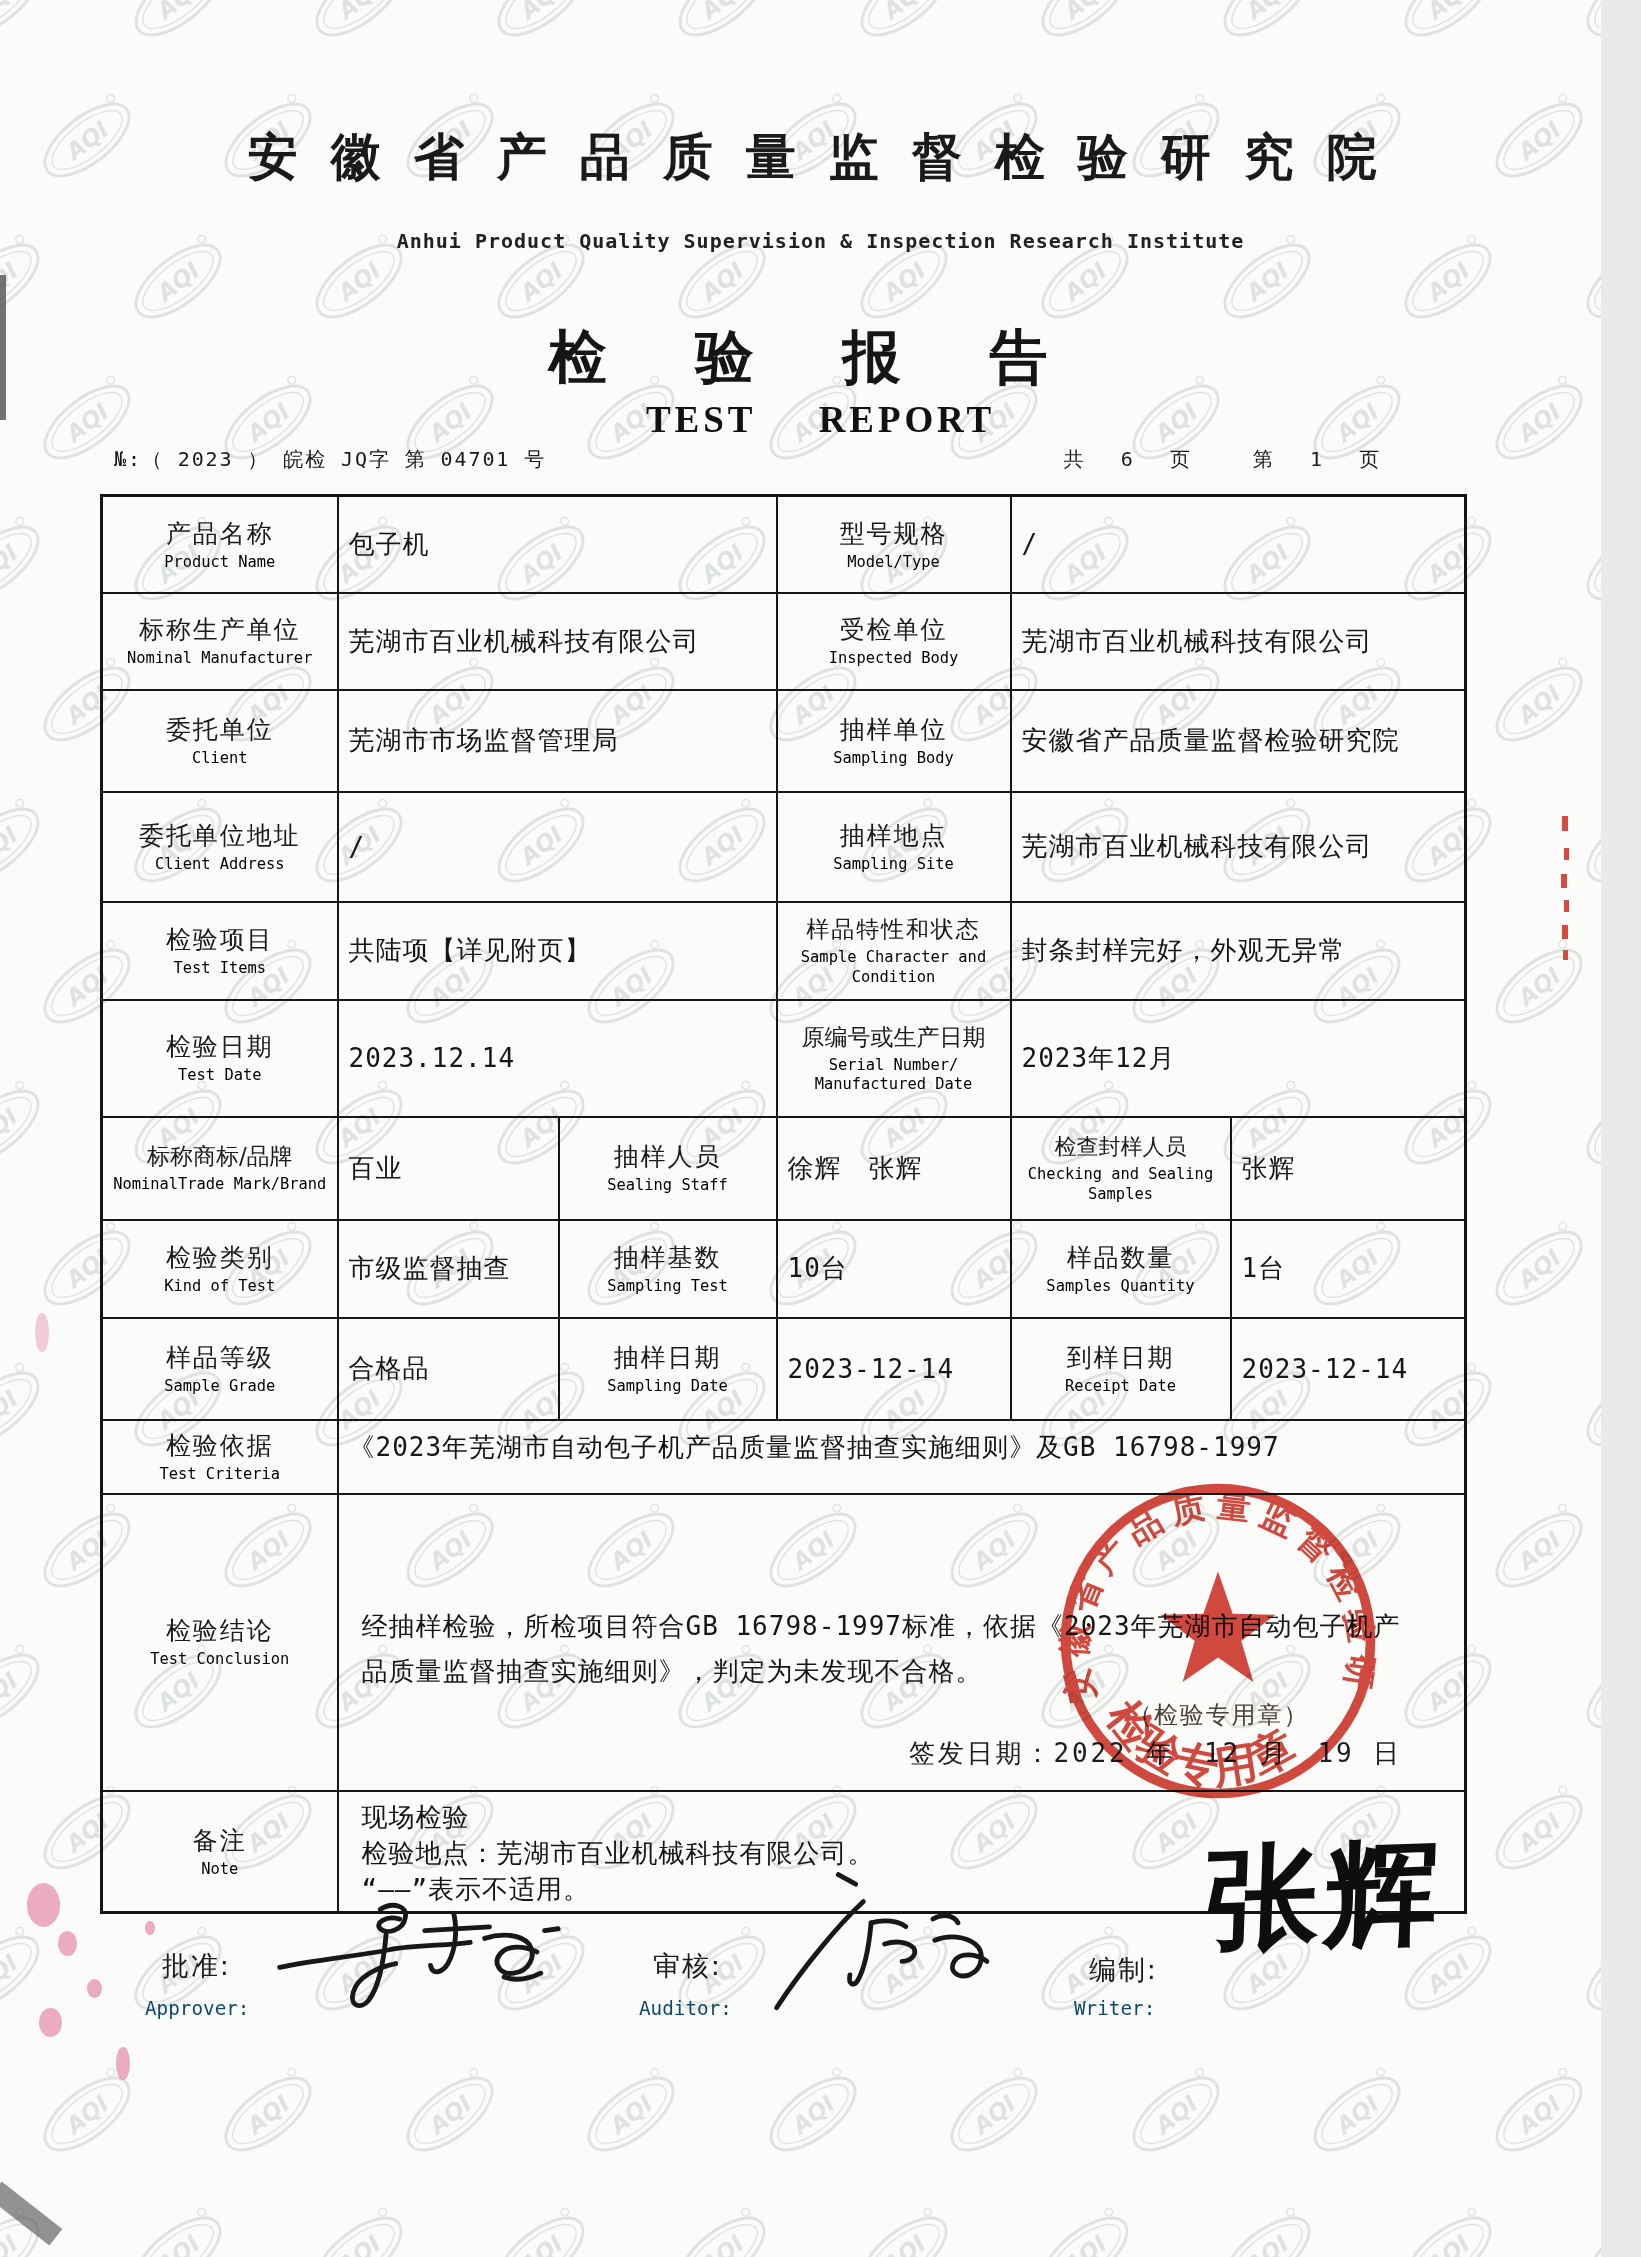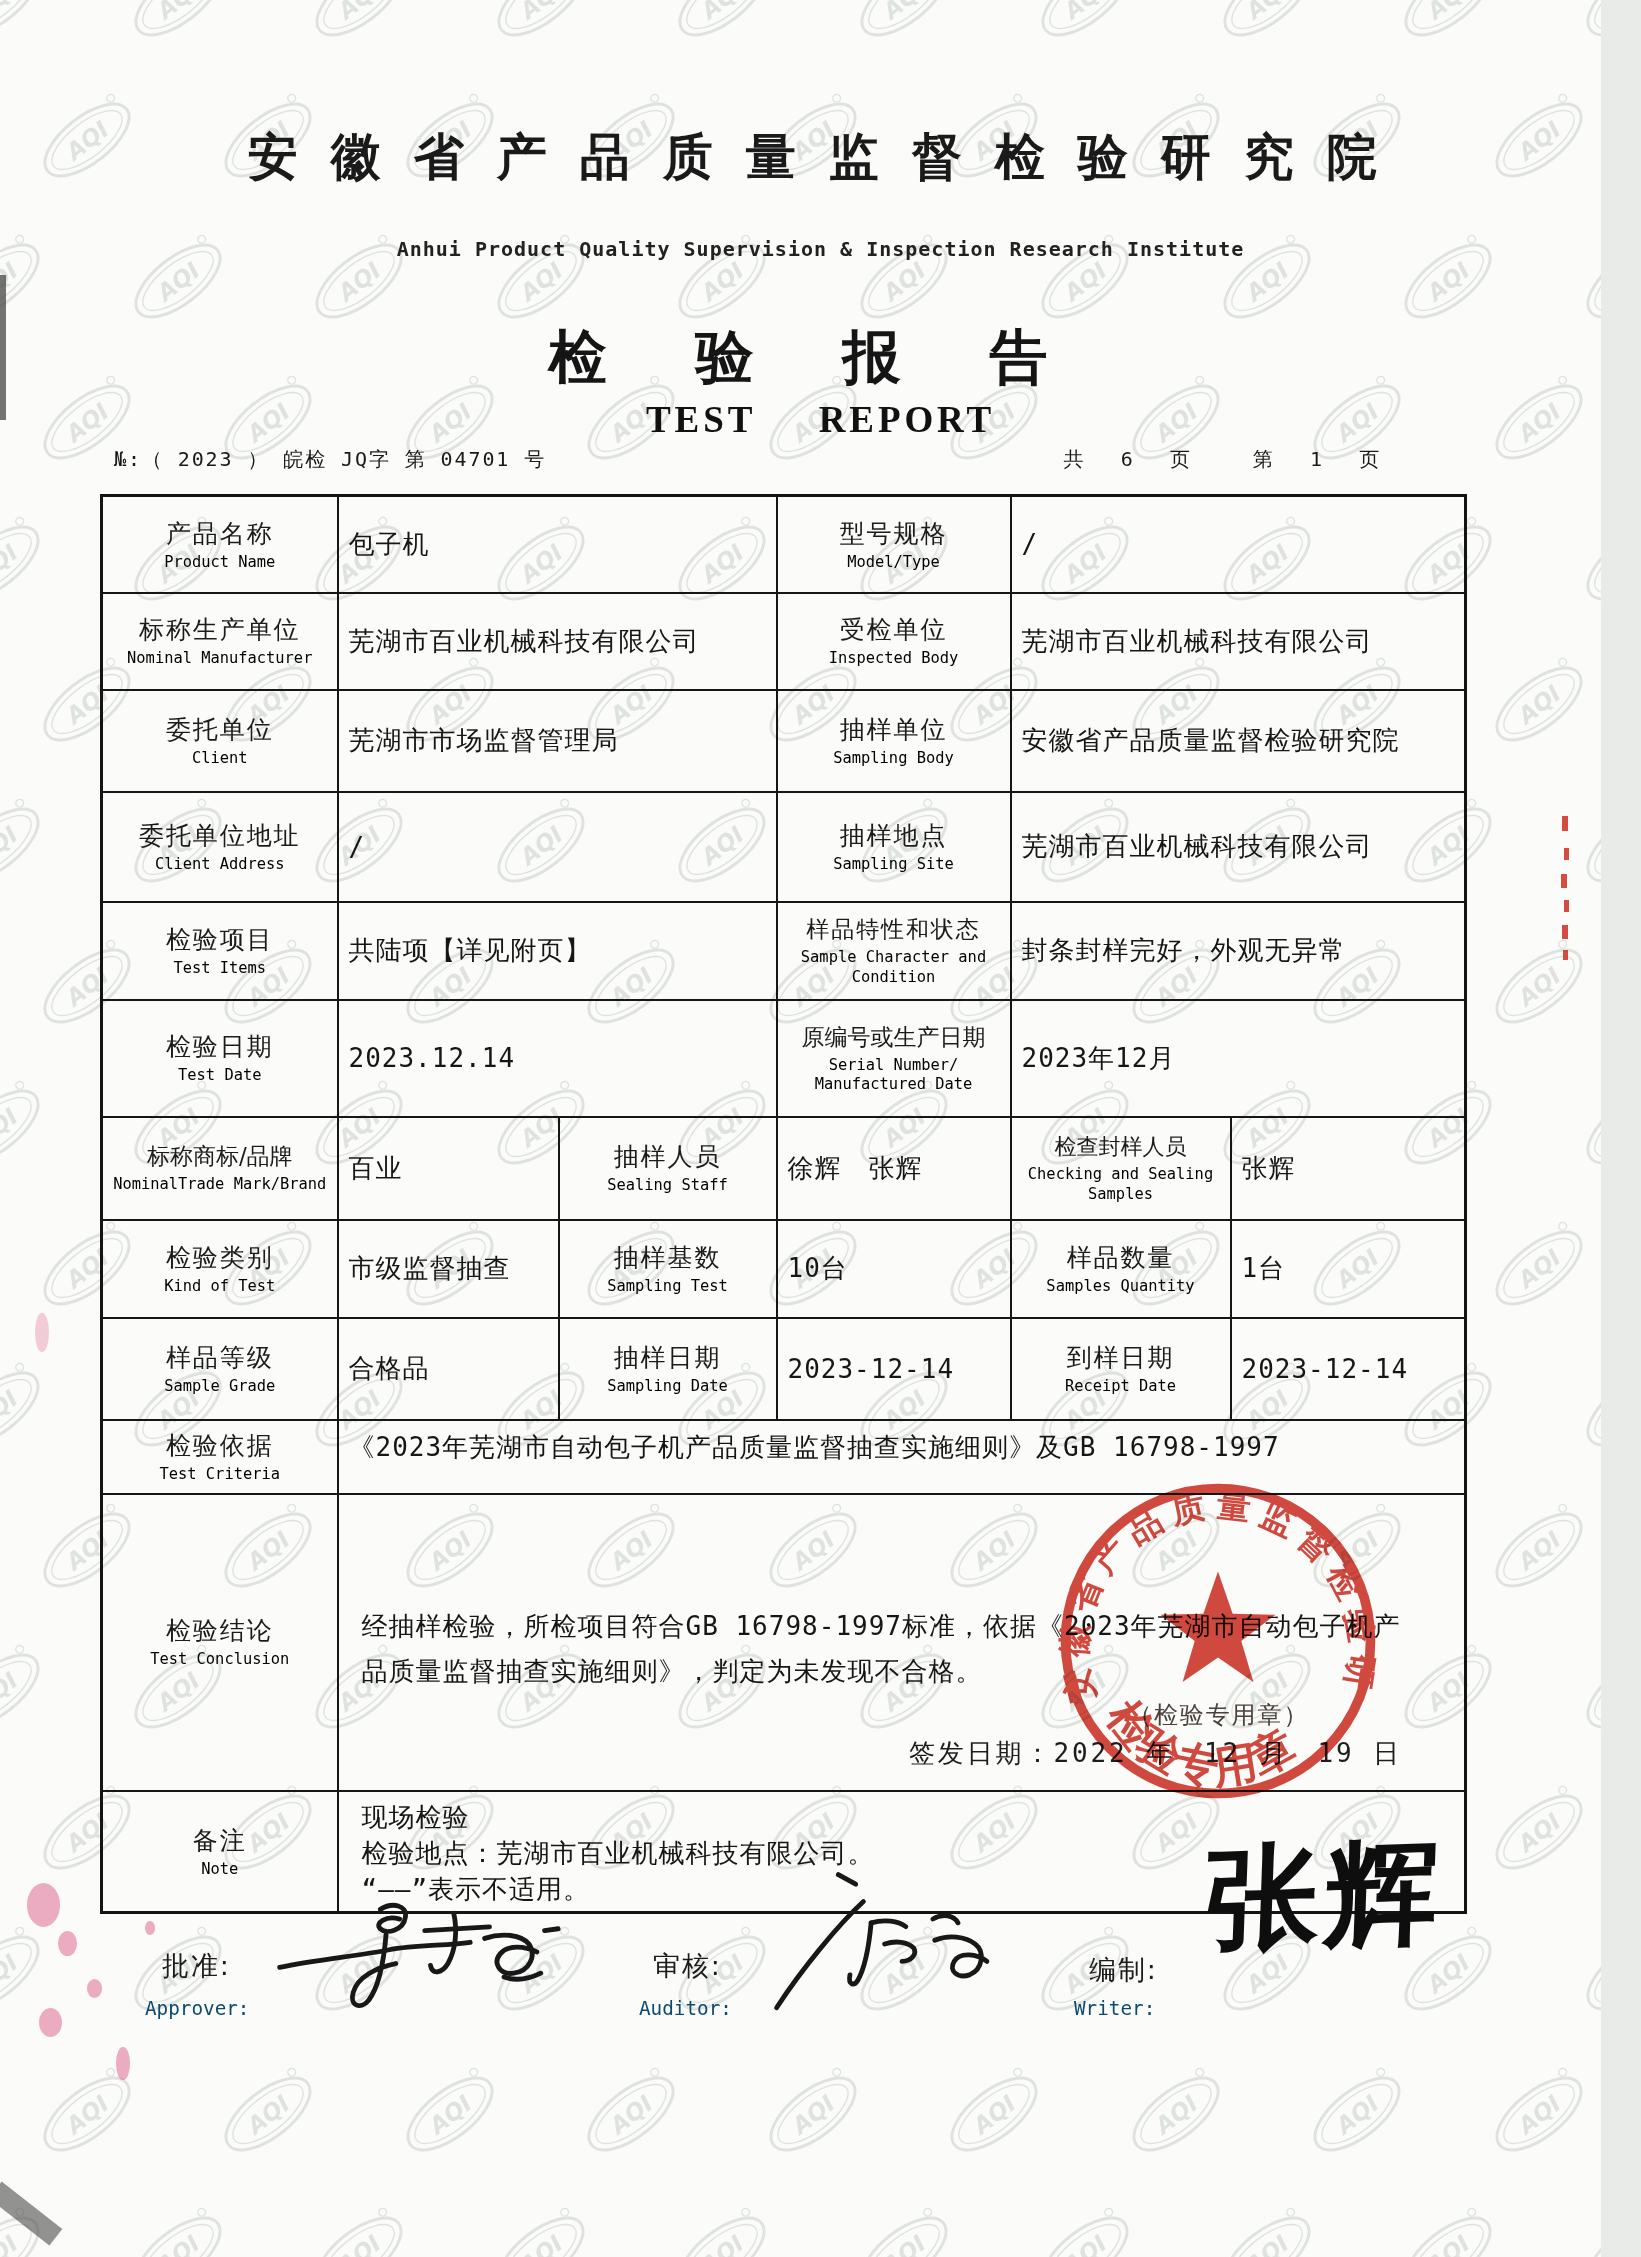--- a/index.html
+++ b/index.html
@@ -16,21 +16,21 @@
   #stamp-box{position:absolute;z-index:3;mix-blend-mode:multiply;}
   .artifact{position:absolute;z-index:4;pointer-events:none;}
 
   
   .org-cn{
     position:absolute;top:124px;left:0;width:1641px;text-align:center;
     font-size:50px;font-weight:700;letter-spacing:33px;padding-left:16.4px;box-sizing:border-box;
     color:#1a1a1a;
   }
   .org-en{
-    position:absolute;top:237px;left:0;width:1641px;text-align:center;
+    position:absolute;top:229px;left:0;width:1641px;text-align:center;
     font-family:"DejaVu Sans Mono","Liberation Mono",monospace;
     font-size:20px;font-weight:700;letter-spacing:1px;color:#222;
   }
   .title-cn{
     position:absolute;top:319px;left:0;width:1641px;text-align:center;
     font-size:58px;font-weight:700;letter-spacing:89px;padding-left:44px;box-sizing:border-box;
     color:#151515;
   }
   .title-en{
     position:absolute;top:398px;left:0;width:1641px;text-align:center;

